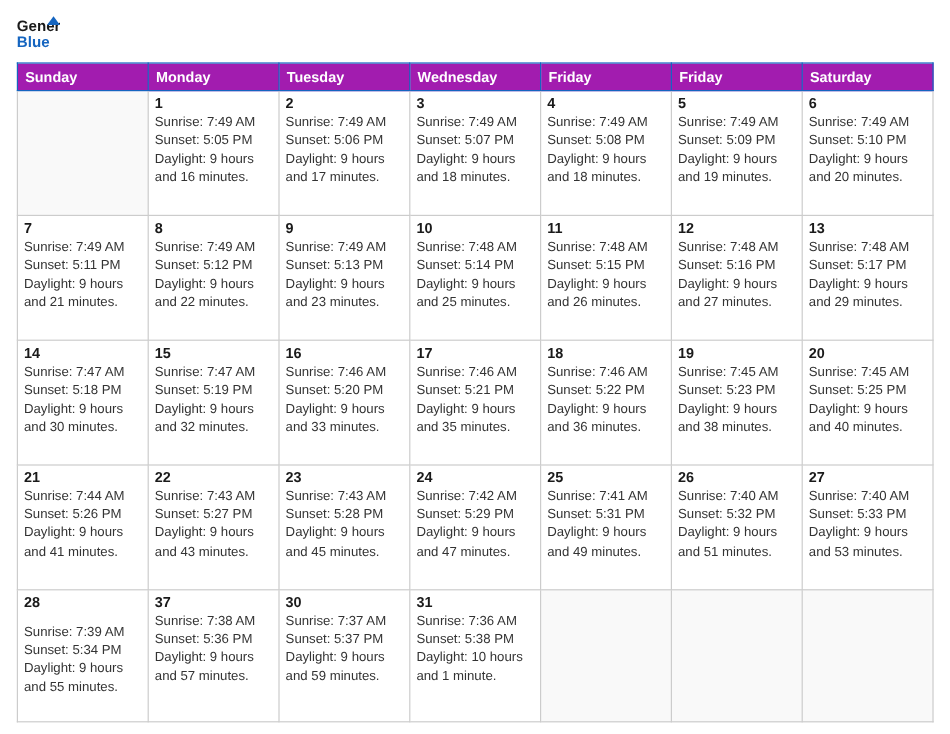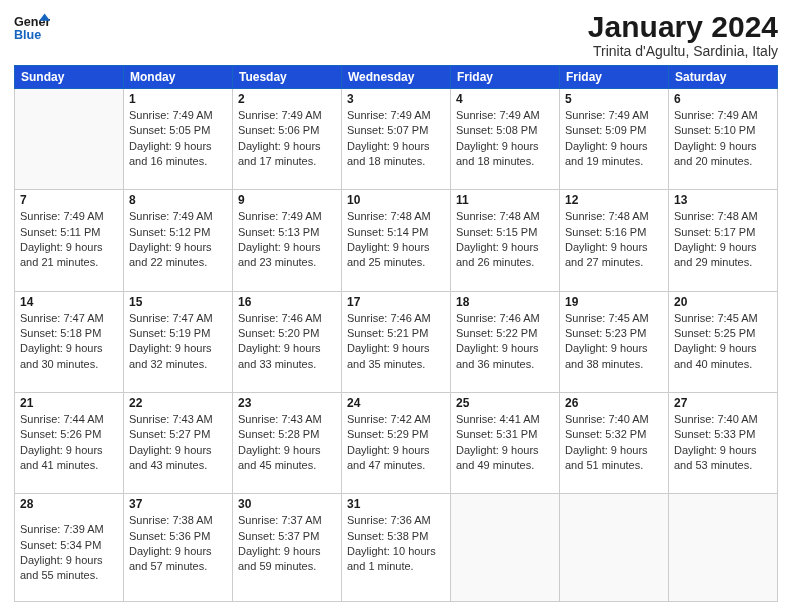--- a/index.html
+++ b/index.html
@@ -45,21 +45,21 @@
       font-size: 14px;
       color: #333;
     }
     .calendar {
       flex: 1;
       border-collapse: collapse;
       width: 100%;
       font-size: 10px;
     }
     .calendar thead tr th {
-      background: #1d4ed8;
+      background: #a21caf;
       color: #fff;
       padding: 4px 6px;
       text-align: left;
       font-size: 12px;
       font-weight: bold;
       border: 1px solid #1565c0;
     }
     .calendar tbody tr td {
       border: 1px solid #ccc;
       vertical-align: top;
@@ -87,24 +87,20 @@
 <body>
 
 <div class="page">
   <div class="header">
     <div class="logo-wrapper">
       <svg class="logo-shape" viewBox="0 0 40 36" xmlns="http://www.w3.org/2000/svg">
         <text x="0" y="16" font-size="14" font-weight="bold" fill="#1a1a1a" font-family="Arial">General</text>
         <text x="0" y="30" font-size="14" font-weight="bold" fill="#1565c0" font-family="Arial">Blue</text>
         <polygon points="34,2 40,10 28,10" fill="#1565c0"></polygon>
       </svg>
-    </div>
-    <div class="title-block">
-      <div class="month-title">January 2024</div>
-      <div class="location">Trinita d'Agultu, Sardinia, Italy</div>
     </div>
   </div>
 
   <table class="calendar">
     <thead>
       <tr>
         <th>Sunday</th>
         <th>Monday</th>
         <th>Tuesday</th>
         <th>Wednesday</th>
@@ -261,21 +257,21 @@
 Daylight: 9 hours and 45 minutes.</div>
           </td>
           <td>
             <span class="day-num">24</span>
             <div class="day-info" style="white-space: pre-line;">Sunrise: 7:42 AM
 Sunset: 5:29 PM
 Daylight: 9 hours and 47 minutes.</div>
           </td>
           <td>
             <span class="day-num">25</span>
-            <div class="day-info" style="white-space: pre-line;">Sunrise: 4:41 AM
+            <div class="day-info" style="white-space: pre-line;">Sunrise: 7:41 AM
 Sunset: 5:31 PM
 Daylight: 9 hours and 49 minutes.</div>
           </td>
           <td>
             <span class="day-num">26</span>
             <div class="day-info" style="white-space: pre-line;">Sunrise: 7:40 AM
 Sunset: 5:32 PM
 Daylight: 9 hours and 51 minutes.</div>
           </td>
           <td>

